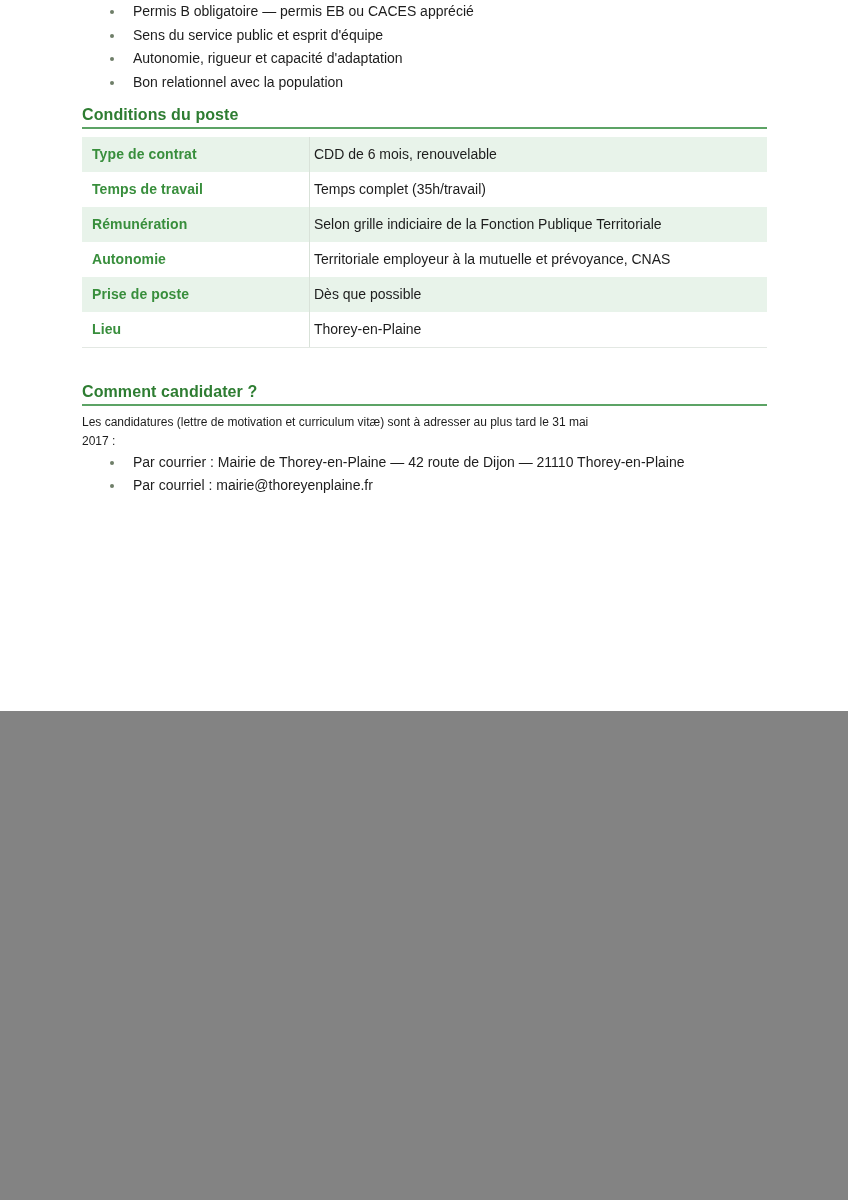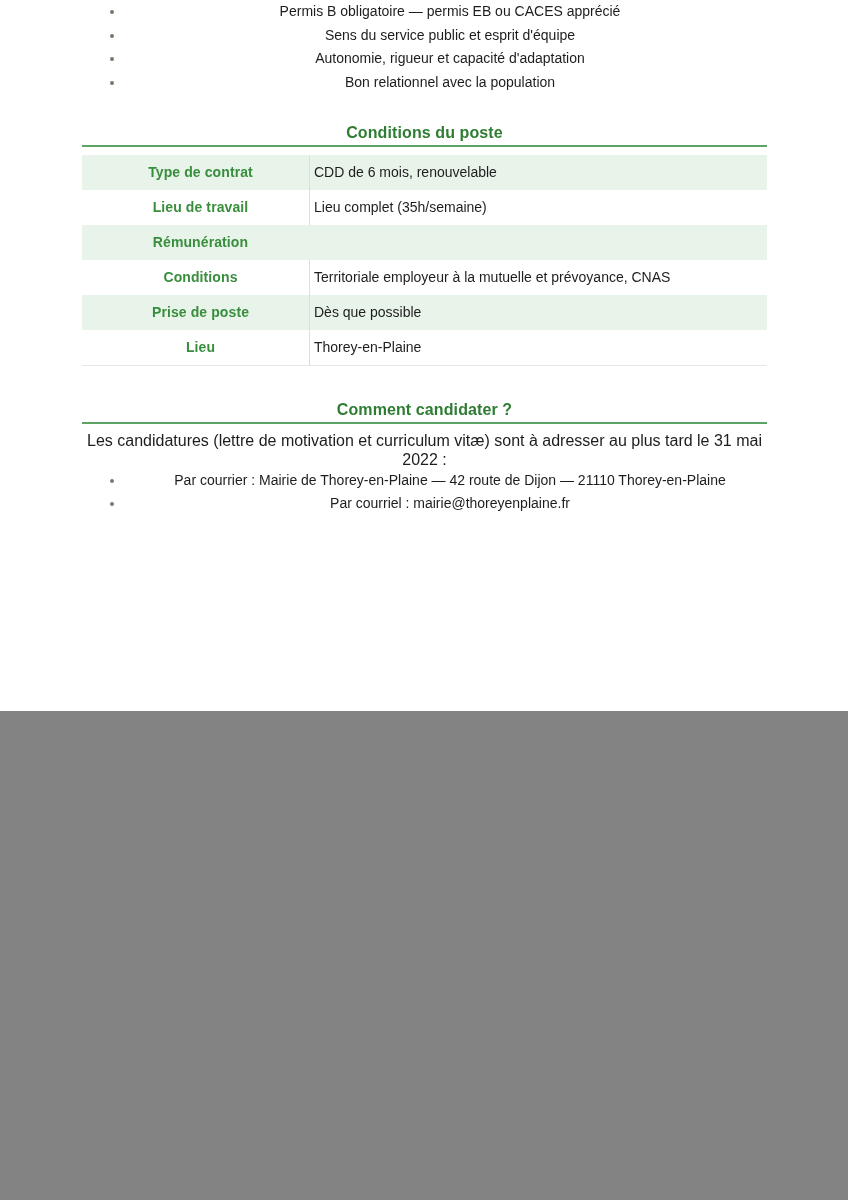--- a/index.html
+++ b/index.html
@@ -21,21 +21,20 @@
     color:var(--text);
     width:848px;height:1200px;
     overflow:hidden;
   }
   .page{
     width:848px;height:711px;
     background:var(--page-bg);
   }
   .content{
     padding:0 81px 0 82px;
-    text-align:center;
   }
   
   ul.bullets{list-style:none;margin:0;padding:0;}
   li.bullet-item{
     position:relative;
     padding-left:51px;
     font-size:14px;
     line-height:23.7px;
     color:var(--text);
     white-space:nowrap;
@@ -53,21 +52,21 @@
     font-weight:bold;
     color:var(--heading-green);
     line-height:20px;
     letter-spacing:.1px;
   }
   .heading-rule{
     height:2px;
     background:var(--rule-green);
     margin-top:2px;
   }
-  .sec-conditions{margin-top:28px;}
+  .sec-conditions{margin-top:10px;}
   .sec-apply{margin-top:34px;}
   
   .ctable{
     margin-top:8px;
     width:685px;
     border-bottom:1px solid #e3e8e3;
   }
   .trow{
     display:flex;
     align-items:center;
@@ -94,21 +93,21 @@
     font-size:14px;
     color:var(--text);
     white-space:nowrap;
   }
   
   .apply-intro{
     margin-top:7px;
     width:685px;
   }
   .para-line{
-    font-size:16px;
+    font-size:12px;
     line-height:19px;
     color:var(--text);
   }
   .apply-list{margin-top:6px;}
   .apply-list li.bullet-item{line-height:23px;}
   .apply-list li.bullet-item .dot{top:10px;}
 </style>
 </head>
 <body>
 
@@ -124,47 +123,48 @@
 
     <div class="sec-conditions">
       <div class="section-heading">Conditions du poste</div>
       <div class="heading-rule"></div>
       <div class="ctable">
           <div class="trow tint">
             <div class="tlabel">Type de contrat</div>
             <div class="tvalue">CDD de 6 mois, renouvelable</div>
           </div>
           <div class="trow plain">
-            <div class="tlabel">Lieu de travail</div>
-            <div class="tvalue">Lieu complet (35h/semaine)</div>
+            <div class="tlabel">Temps de travail</div>
+            <div class="tvalue">Temps complet (35h/travail)</div>
           </div>
           <div class="trow tint">
             <div class="tlabel">Rémunération</div>
+            <div class="tvalue">Selon grille indiciaire de la Fonction Publique Territoriale</div>
           </div>
           <div class="trow plain">
-            <div class="tlabel">Conditions</div>
+            <div class="tlabel">Autonomie</div>
             <div class="tvalue">Territoriale employeur à la mutuelle et prévoyance, CNAS</div>
           </div>
           <div class="trow tint">
             <div class="tlabel">Prise de poste</div>
             <div class="tvalue">Dès que possible</div>
           </div>
           <div class="trow plain">
             <div class="tlabel">Lieu</div>
             <div class="tvalue">Thorey-en-Plaine</div>
           </div>
         </div>
     </div>
 
     <div class="sec-apply">
       <div class="section-heading">Comment candidater ?</div>
       <div class="heading-rule"></div>
       <div class="apply-intro">
           <div class="para-line">Les candidatures (lettre de motivation et curriculum vitæ) sont à adresser au plus tard le 31 mai</div>
-          <div class="para-line">2022 :</div>
+          <div class="para-line">2017 :</div>
         </div>
       <ul class="bullets apply-list">
           <li class="bullet-item"><span class="dot"></span><span>Par courrier : Mairie de Thorey-en-Plaine — 42 route de Dijon — 21110 Thorey-en-Plaine</span></li>
           <li class="bullet-item"><span class="dot"></span><span>Par courriel : mairie@thoreyenplaine.fr</span></li>
         </ul>
     </div>
 
   </div>
 </div>
 

